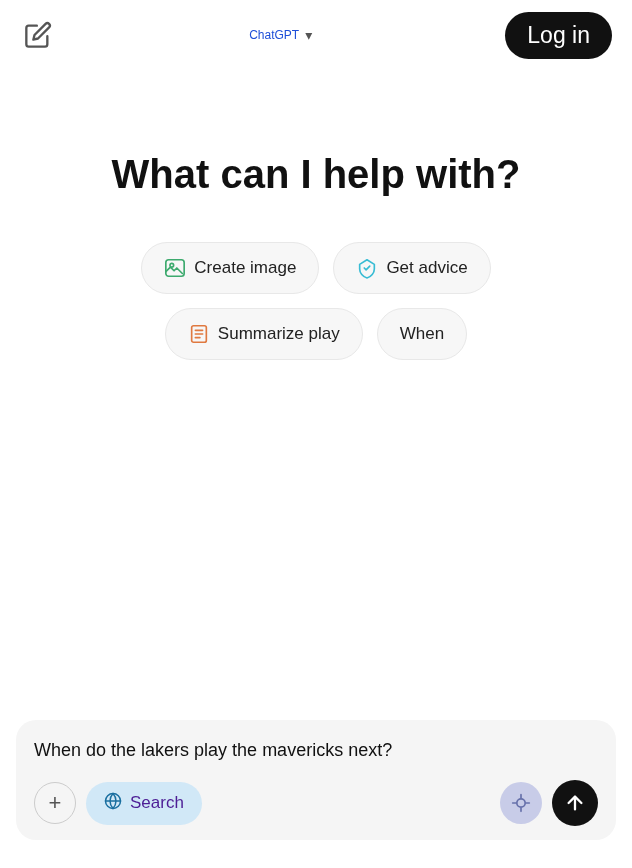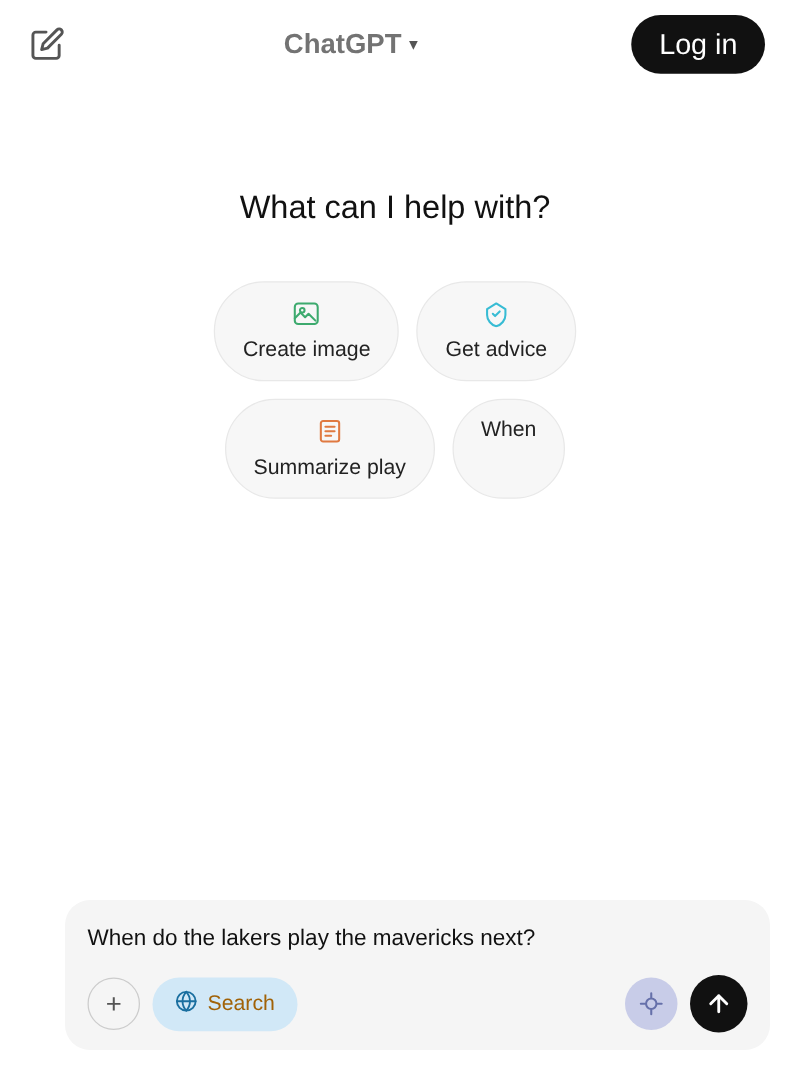--- a/index.html
+++ b/index.html
@@ -38,23 +38,23 @@
     }
 
     .header-title-wrap {
       display: flex;
       align-items: center;
       gap: 6px;
       cursor: pointer;
     }
 
     .header-title {
-      font-size: 22px;
-      font-weight: 700;
-      color: #737373;
+      font-size: 12px;
+      font-weight: 400;
+      color: #1d4ed8;
     }
 
     .header-chevron {
       color: #555;
       font-size: 14px;
     }
 
     .header-login-btn {
       background: #111;
       color: #fff;
@@ -68,22 +68,22 @@
 
     
     .main-content {
       display: flex;
       flex-direction: column;
       align-items: center;
       padding-top: 80px;
     }
 
     .main-title {
-      font-size: 26px;
-      font-weight: 400;
+      font-size: 40px;
+      font-weight: 700;
       color: #111;
       text-align: center;
       margin-bottom: 44px;
       line-height: 1.2;
     }
 
     
     .action-row {
       display: flex;
       justify-content: center;
@@ -96,41 +96,39 @@
       align-items: center;
       gap: 8px;
       background: #f7f7f7;
       border: 1.5px solid #e8e8e8;
       border-radius: 999px;
       padding: 14px 22px;
       font-size: 17px;
       color: #222;
       cursor: pointer;
       white-space: nowrap;
-      flex-direction: column;
     }
 
     .btn-icon {
       width: 22px;
       height: 22px;
       display: flex;
       align-items: center;
       justify-content: center;
       flex-shrink: 0;
     }
 
     
     .bottom-area {
       position: absolute;
       bottom: 0;
       left: 0;
       right: 0;
       padding: 16px 16px 28px 16px;
       background: #fff;
-      margin-left: 36px;
     }
 
     .input-box {
       background: #f5f5f5;
       border-radius: 20px;
       padding: 18px 18px 14px 18px;
       min-height: 120px;
       display: flex;
       flex-direction: column;
       justify-content: space-between;
@@ -173,21 +171,21 @@
     .search-btn {
       display: flex;
       align-items: center;
       gap: 8px;
       background: #d1e8f7;
       border: none;
       border-radius: 999px;
       padding: 10px 18px;
       font-size: 17px;
       font-weight: 500;
-      color: #a16207;
+      color: #4c1d95;
       cursor: pointer;
     }
 
     .input-right-actions {
       display: flex;
       align-items: center;
       gap: 10px;
     }
 
     .perplexity-btn {

